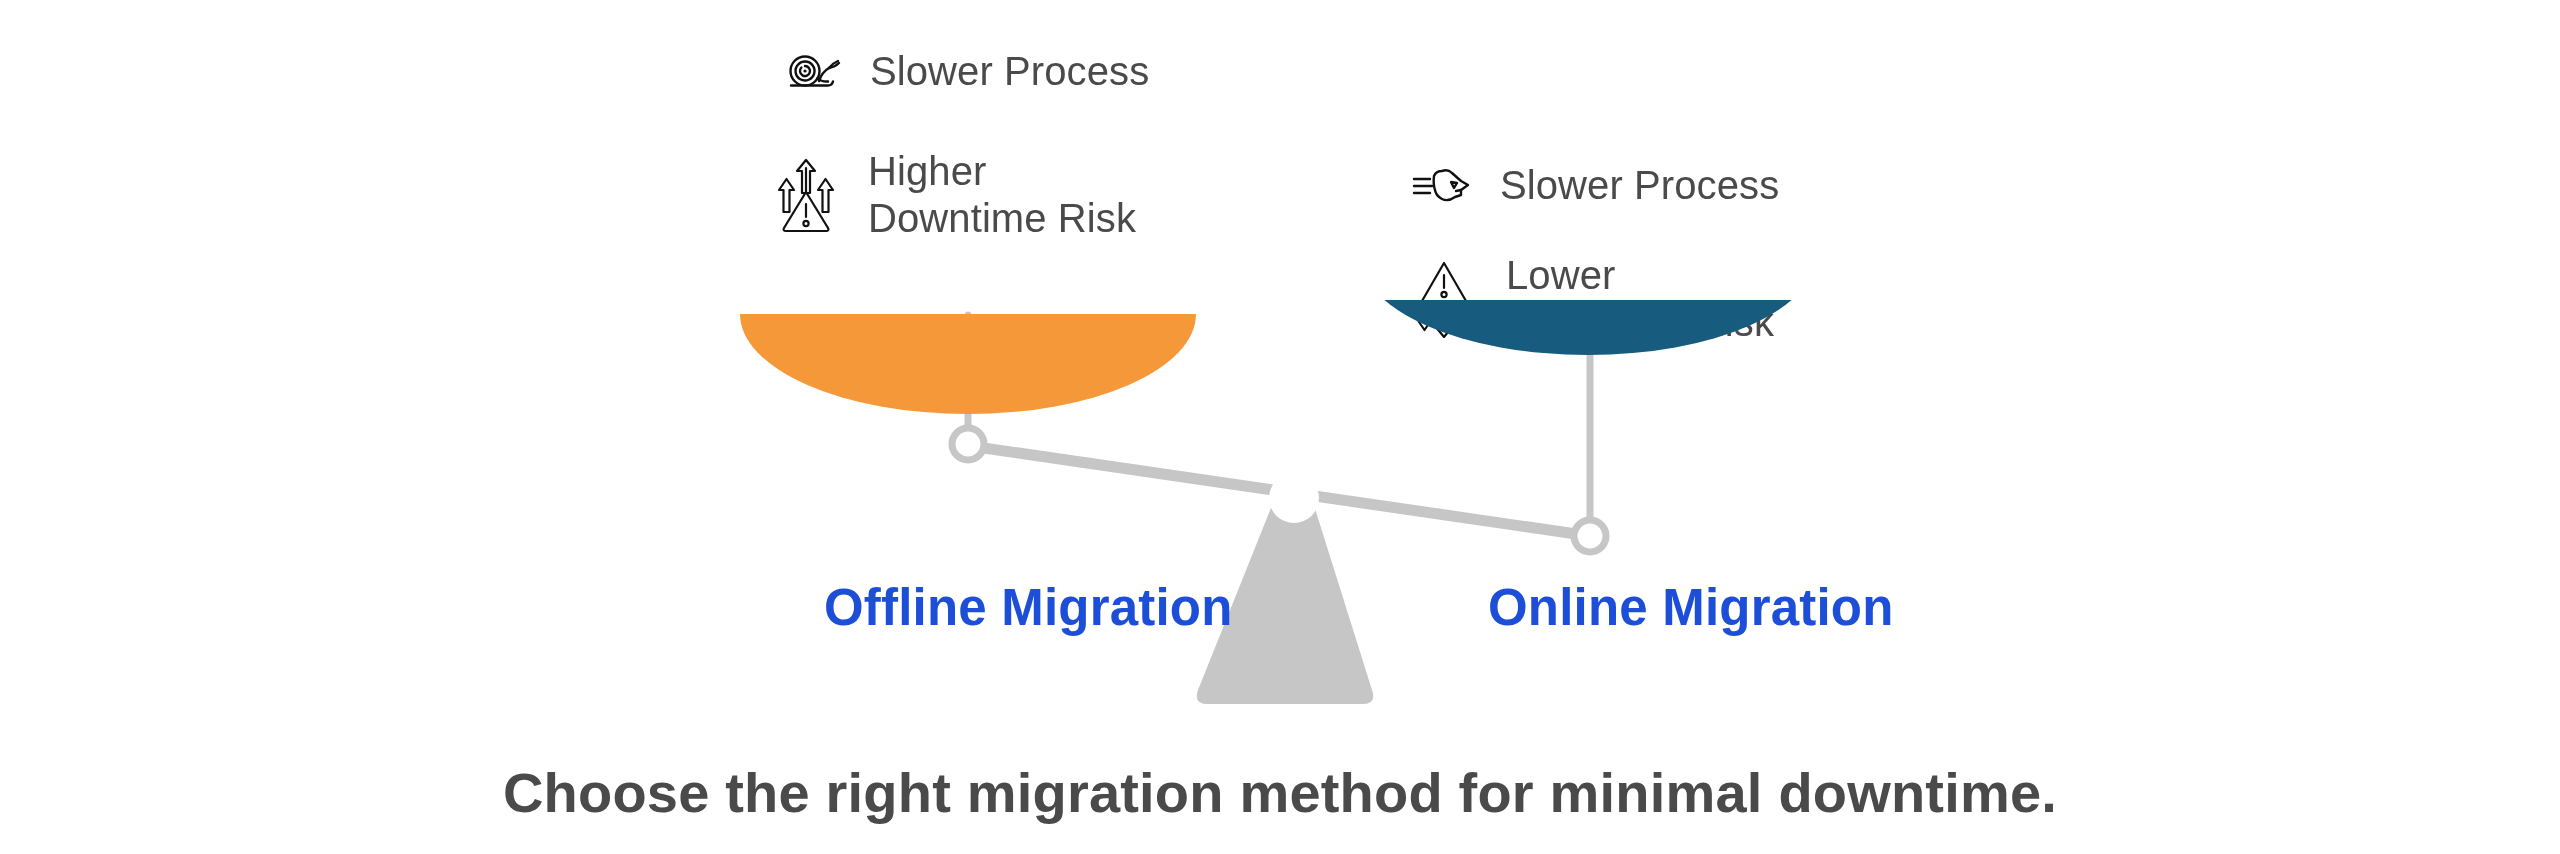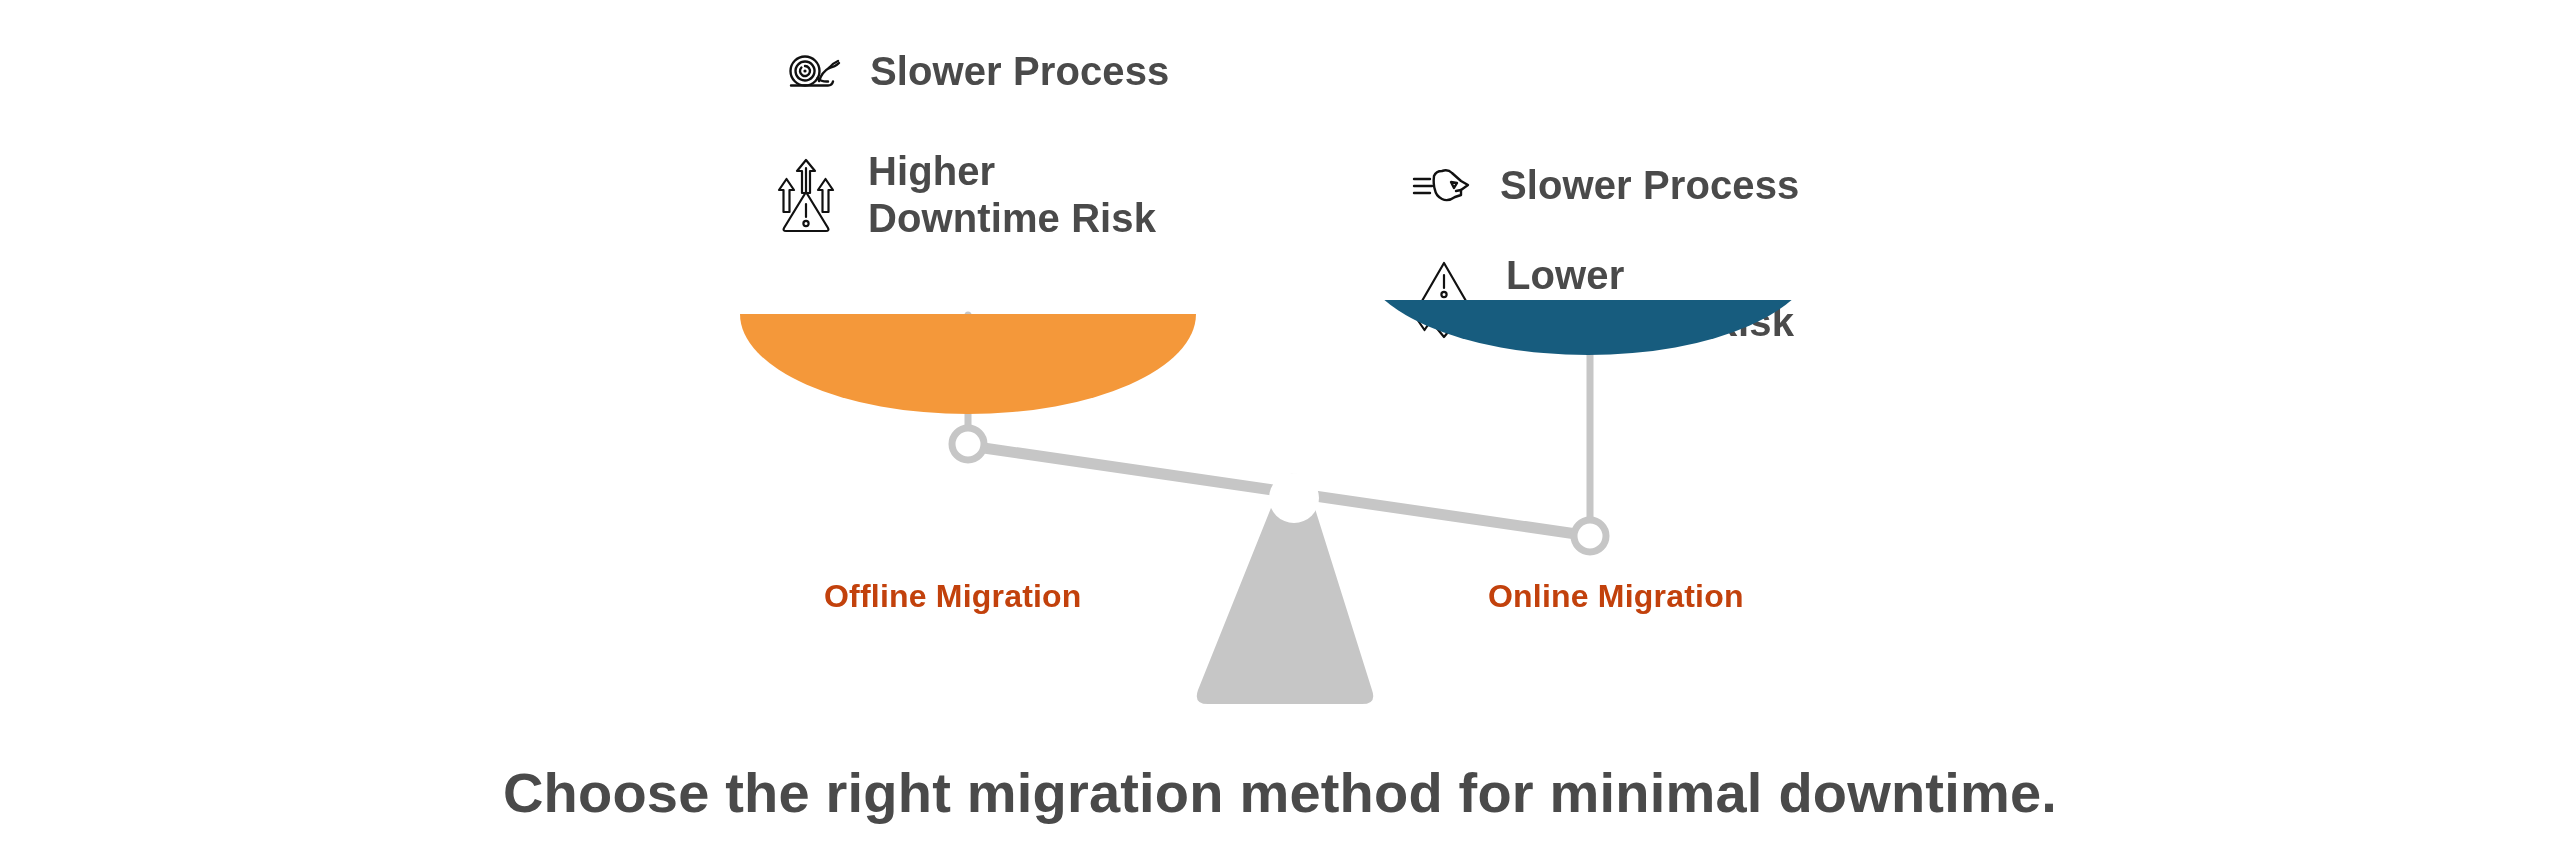--- a/index.html
+++ b/index.html
@@ -32,21 +32,21 @@
     align-items: center;
     gap: 26px;
   }
   .feature .ficon {
     flex: 0 0 auto;
     display: block;
     line-height: 0;
   }
   .feature .ftext {
     font-size: 40px;
-    font-weight: 700;
+    font-weight: 400;
     color: #4a4a4a;
     line-height: 1.18;
     letter-spacing: 0.1px;
     white-space: pre-line;
   }
 
   
   #feat-slower        { left: 784px;  top: 48px;  }
   #feat-higher-risk   { left: 770px;  top: 148px; justify-content: center; }
   #feat-quicker       { left: 1412px; top: 162px; }
@@ -61,23 +61,23 @@
     left: 700px;
     top: 300px;
     width: 1160px;
     height: 420px;
   }
   #scale svg { display: block; }
 
   
   .pan-label {
     position: absolute;
-    font-size: 32px;
+    font-size: 51px;
     font-weight: 700;
-    color: #c2410c;
+    color: #1d4ed8;
     letter-spacing: 0.2px;
     white-space: nowrap;
   }
   #label-offline { left: 824px;  top: 578px; }
   #label-online  { left: 1488px; top: 578px; }
 
   
   #caption {
     position: absolute;
     left: 0;

